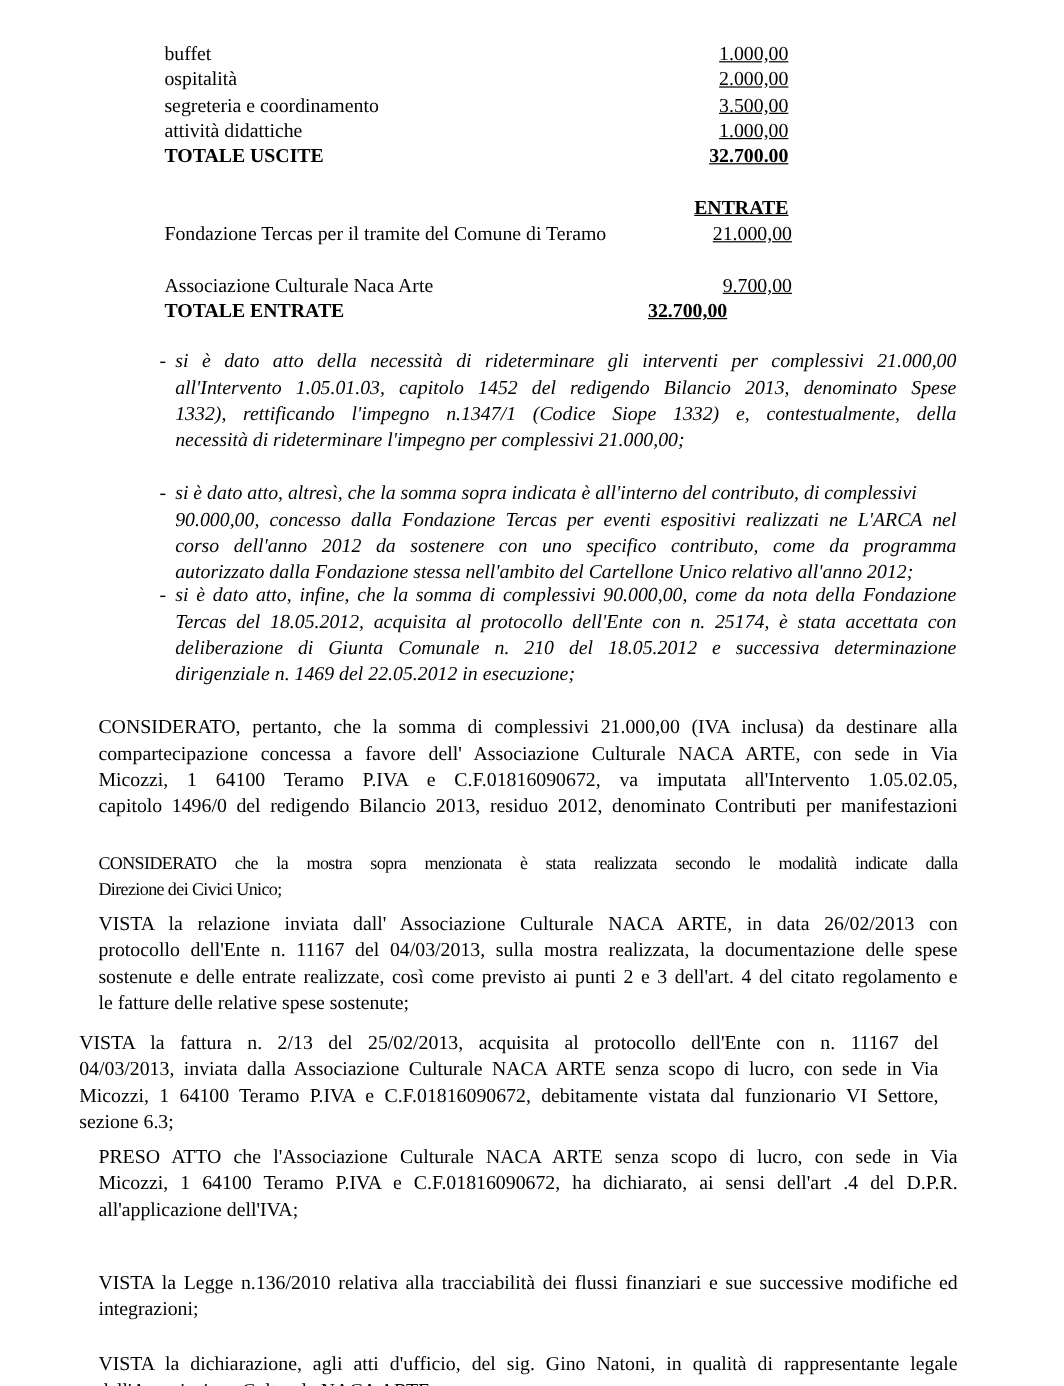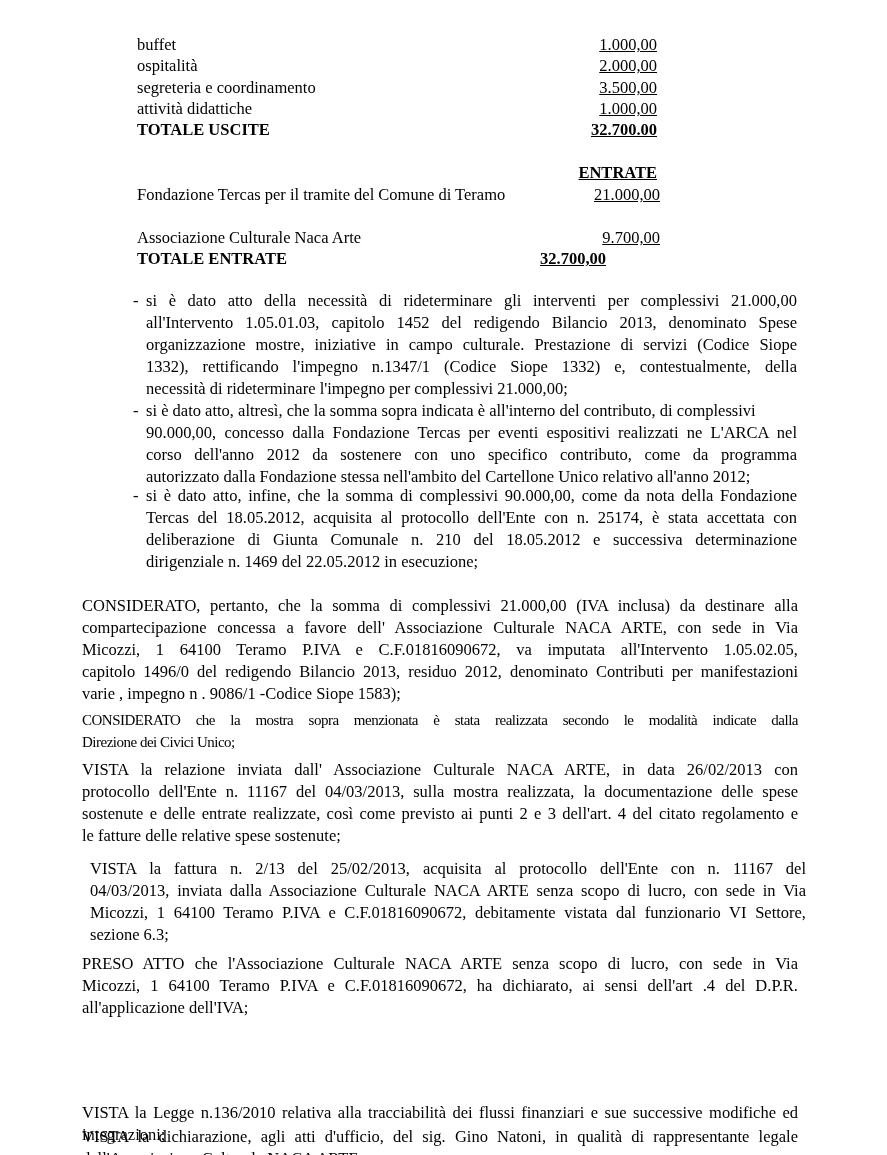--- a/index.html
+++ b/index.html
@@ -11,21 +11,21 @@
   .row .lbl { position: absolute; left: 0; top: 0; white-space: nowrap; text-align: center; }
   .row .val { position: absolute; right: 0; top: 0; white-space: nowrap; text-decoration: underline; }
   .bold { font-weight: bold; }
   .para {
     position: absolute; text-align: justify; line-height: 22px; font-size: 16.5px;
   }
   .para .ln { display: block; white-space: nowrap; text-align-last: justify; height: 22px; }
   .para .ln.last { text-align-last: left; }
   .bullet { position: absolute; left: 133px; width: 664px; }
   .bullet .dash { position: absolute; left: 0; top: 0; }
-  .bullet .body { position: absolute; left: 13px; right: 0; }
+  .bullet .body { position: absolute; left: 13px; right: 0; font-style: italic; }
   .sans { font-family: Liberation Serif, serif; font-size: 15px; letter-spacing: -0.5px; }
 </style>
 </head>
 <body>
 
 <div>
   <div class="row" style="top:34px">
     <span class="lbl">buffet</span>
     <span class="val">1.000,00</span>
   </div>
@@ -63,21 +63,20 @@
     <span class="lbl">TOTALE ENTRATE</span>
     <span class="val">32.700,00</span>
   </div>
 </div>
 
 <div class="bullet para" style="top:290px; height:110px">
   <span class="dash">-</span>
   <div class="body">
     <span class="ln">si è dato atto della necessità di rideterminare gli interventi per complessivi    21.000,00</span>
     <span class="ln">all'Intervento 1.05.01.03, capitolo 1452 del redigendo Bilancio 2013, denominato  Spese</span>
-    <span class="ln">organizzazione mostre, iniziative in campo culturale. Prestazione di servizi   (Codice Siope</span>
     <span class="ln">1332), rettificando l'impegno n.1347/1  (Codice Siope 1332) e, contestualmente, della</span>
     <span class="ln last">necessità di rideterminare l'impegno per complessivi   21.000,00;</span>
   </div>
 </div>
 
 <div class="bullet para" style="top:400px; height:88px">
   <span class="dash">-</span>
   <div class="body">
     <span class="ln last">si è dato atto, altresì, che la somma sopra indicata è all'interno del contributo, di complessivi</span>
     <span class="ln">90.000,00, concesso dalla Fondazione Tercas per eventi espositivi realizzati ne L'ARCA nel</span>
@@ -94,49 +93,48 @@
     <span class="ln">deliberazione di Giunta Comunale n. 210 del 18.05.2012 e successiva determinazione</span>
     <span class="ln last">dirigenziale n. 1469 del 22.05.2012 in esecuzione;</span>
   </div>
 </div>
 
 <div class="para" style="left:82px; width:716px; top:595px">
   <span class="ln">CONSIDERATO, pertanto, che la somma di complessivi    21.000,00 (IVA inclusa) da destinare alla</span>
   <span class="ln">compartecipazione concessa a favore dell' Associazione Culturale NACA ARTE, con sede in Via</span>
   <span class="ln">Micozzi, 1    64100 Teramo P.IVA e C.F.01816090672, va imputata all'Intervento 1.05.02.05,</span>
   <span class="ln">capitolo 1496/0 del redigendo Bilancio 2013, residuo 2012, denominato  Contributi per manifestazioni</span>
-  <span class="ln last">varie  , impegno n . 9086/1 -Codice Siope 1583);</span>
 </div>
 
 <div class="para sans" style="left:82px; width:716px; top:709px">
   <span class="ln">CONSIDERATO che la mostra sopra menzionata è stata realizzata secondo le modalità indicate dalla</span>
   <span class="ln last">Direzione dei Civici Unico;</span>
 </div>
 
 <div class="para" style="left:82px; width:716px; top:759px">
   <span class="ln">VISTA la relazione inviata dall'  Associazione Culturale NACA ARTE, in data 26/02/2013 con</span>
   <span class="ln">protocollo dell'Ente n. 11167 del 04/03/2013, sulla mostra realizzata, la documentazione delle spese</span>
   <span class="ln">sostenute e delle entrate realizzate, così come previsto ai punti 2 e 3 dell'art. 4  del citato regolamento e</span>
   <span class="ln last">le fatture delle relative spese sostenute;</span>
 </div>
 
-<div class="para" style="left:90px; width:716px; top:858px">
+<div class="para" style="left:66px; width:716px; top:858px">
   <span class="ln">VISTA  la fattura n. 2/13 del  25/02/2013, acquisita al protocollo dell'Ente con n. 11167 del</span>
   <span class="ln">04/03/2013, inviata dalla Associazione Culturale NACA ARTE senza scopo di lucro, con sede in Via</span>
   <span class="ln">Micozzi, 1   64100 Teramo P.IVA e C.F.01816090672, debitamente vistata dal funzionario VI Settore,</span>
   <span class="ln last">sezione 6.3;</span>
 </div>
 
 <div class="para" style="left:82px; width:716px; top:953px">
   <span class="ln">PRESO ATTO che l'Associazione Culturale NACA ARTE senza scopo di lucro, con sede in Via</span>
   <span class="ln">Micozzi, 1   64100 Teramo P.IVA e C.F.01816090672, ha dichiarato, ai sensi dell'art .4 del D.P.R.</span>
   <span class="ln last">all'applicazione dell'IVA;</span>
 </div>
 
-<div class="para" style="left:82px; width:716px; top:1102px">
+<div class="para" style="left:82px; width:716px; top:1058px">
   <span class="ln">VISTA la Legge n.136/2010 relativa alla tracciabilità dei flussi finanziari e sue successive modifiche ed</span>
   <span class="ln last">integrazioni;</span>
 </div>
 
 <div class="para" style="left:82px; width:716px; top:1126px">
   <span class="ln">VISTA la dichiarazione, agli atti d'ufficio, del sig. Gino Natoni, in qualità di rappresentante legale</span>
   <span class="ln last">dell'Associazione Culturale NACA ARTE, ...</span>
 </div>
 
 </body></html>

